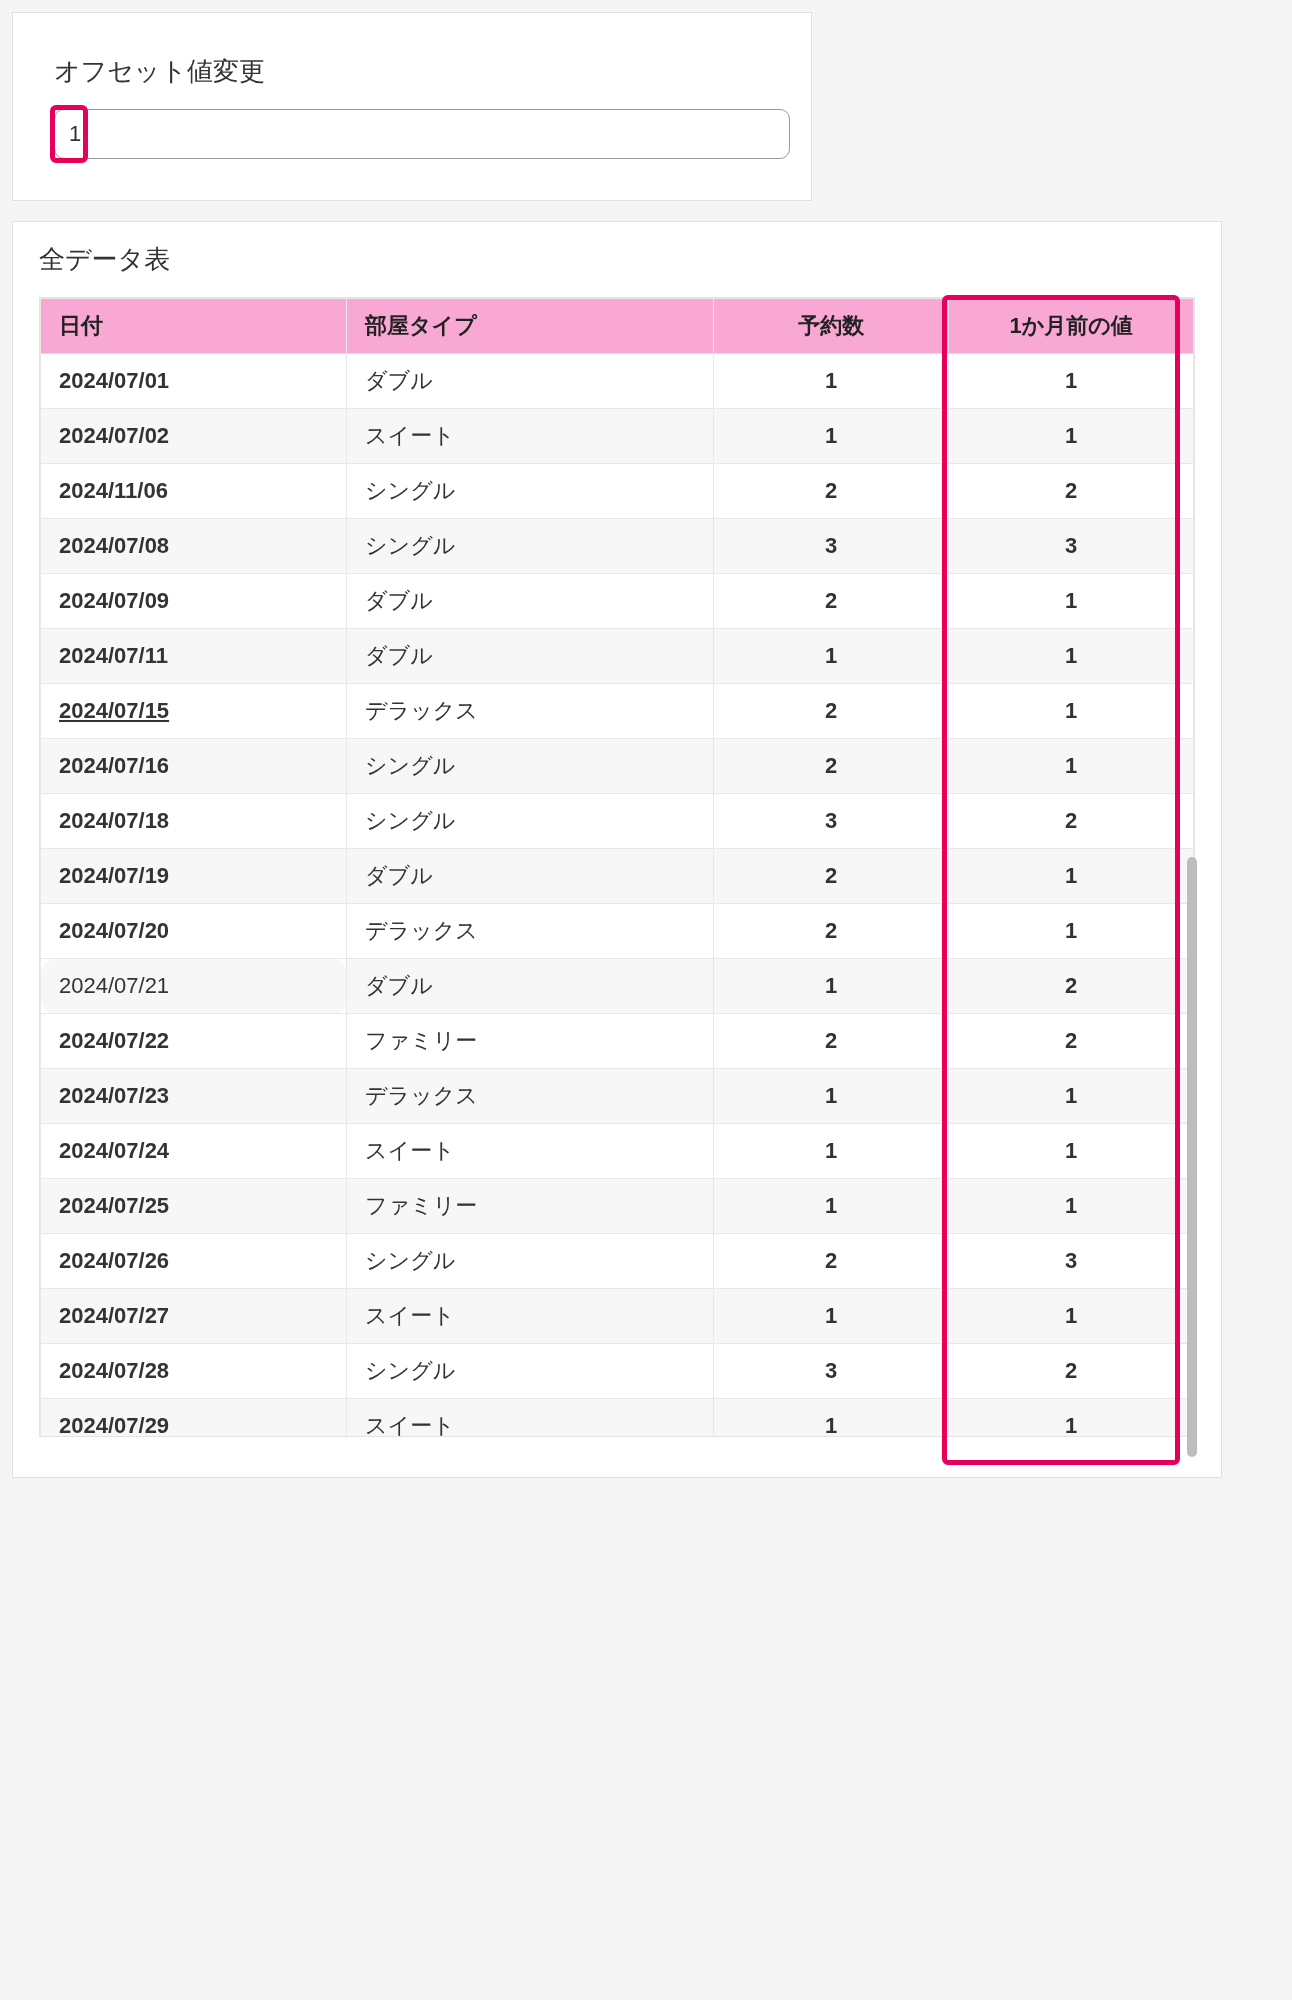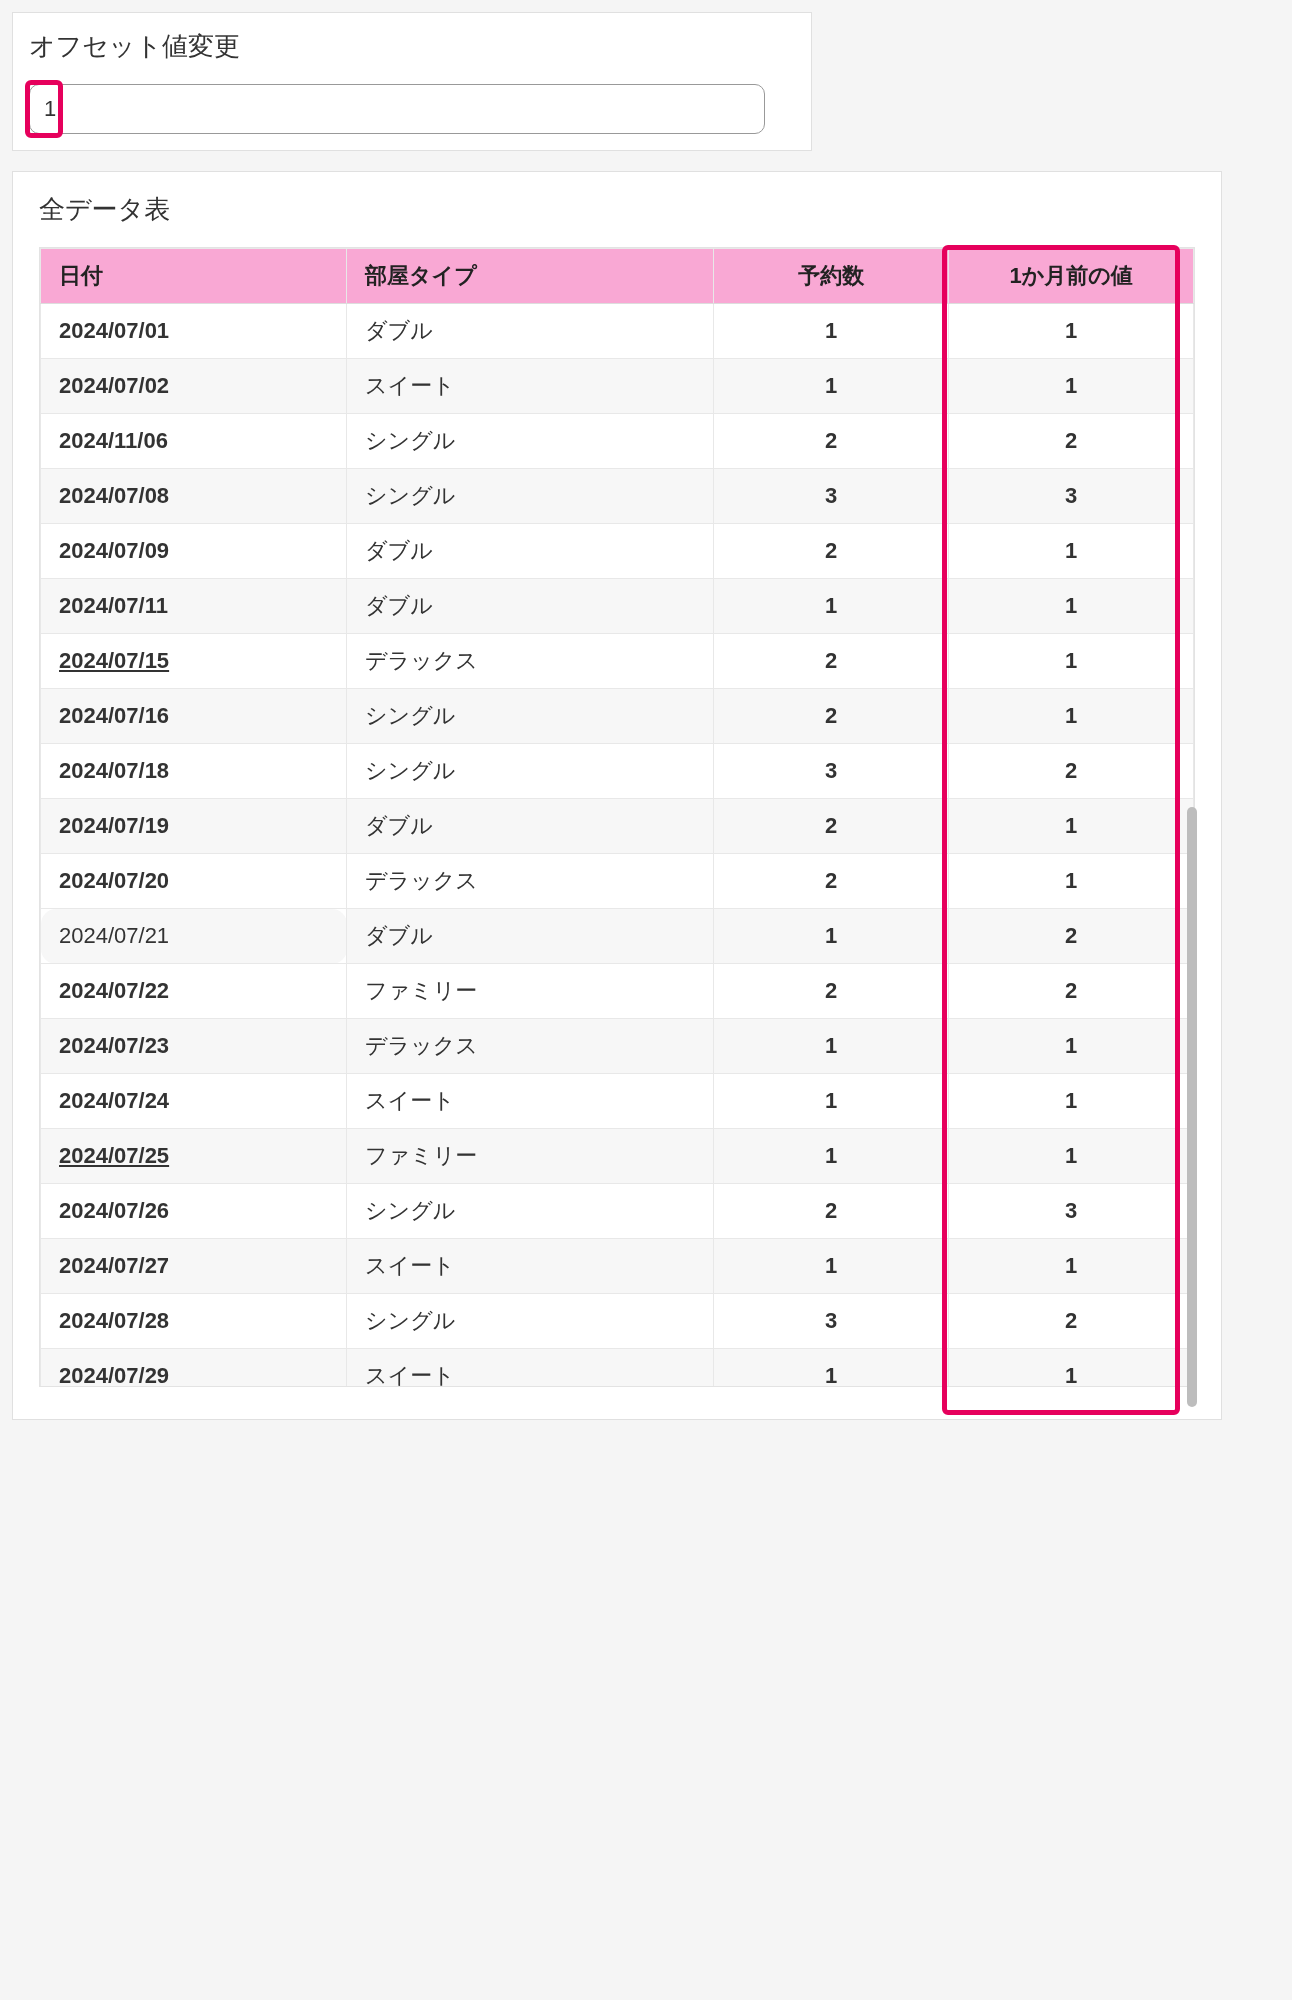--- a/index.html
+++ b/index.html
@@ -10,29 +10,29 @@
     body {
       font-family: -apple-system, BlinkMacSystemFont, "Segoe UI", "Hiragino Sans", "Hiragino Kaku Gothic ProN", Meiryo, sans-serif;
       background: #f5f5f5;
       padding: 12px;
       font-size: 22px;
       color: #333;
     }
     .card {
       background: #fff;
       border: 1px solid #e0e0e0;
-      padding: 16px;
+      padding: 41px;
       margin-bottom: 20px;
     }
     .card-small {
       width: 800px;
     }
     .card-large {
       width: 1210px;
-      padding: 20px 26px 32px 26px;
+      padding: 20px 26px 40px 26px;
     }
     .card-title {
       font-size: 26px;
       font-weight: 400;
       margin-bottom: 20px;
       color: #333;
     }
     .input-wrap {
       position: relative;
       width: 736px;
@@ -229,21 +229,21 @@
               <td class="num">1</td>
               <td class="num">1</td>
             </tr>
             <tr>
               <td style="font-weight: 600;">2024/07/24</td>
               <td>スイート</td>
               <td class="num">1</td>
               <td class="num">1</td>
             </tr>
             <tr>
-              <td style="font-weight: 600; text-decoration: underline;">2024/07/25</td>
+              <td style="font-weight: 600;">2024/07/25</td>
               <td>ファミリー</td>
               <td class="num">1</td>
               <td class="num">1</td>
             </tr>
             <tr>
               <td style="font-weight: 600;">2024/07/26</td>
               <td>シングル</td>
               <td class="num">2</td>
               <td class="num">3</td>
             </tr>

